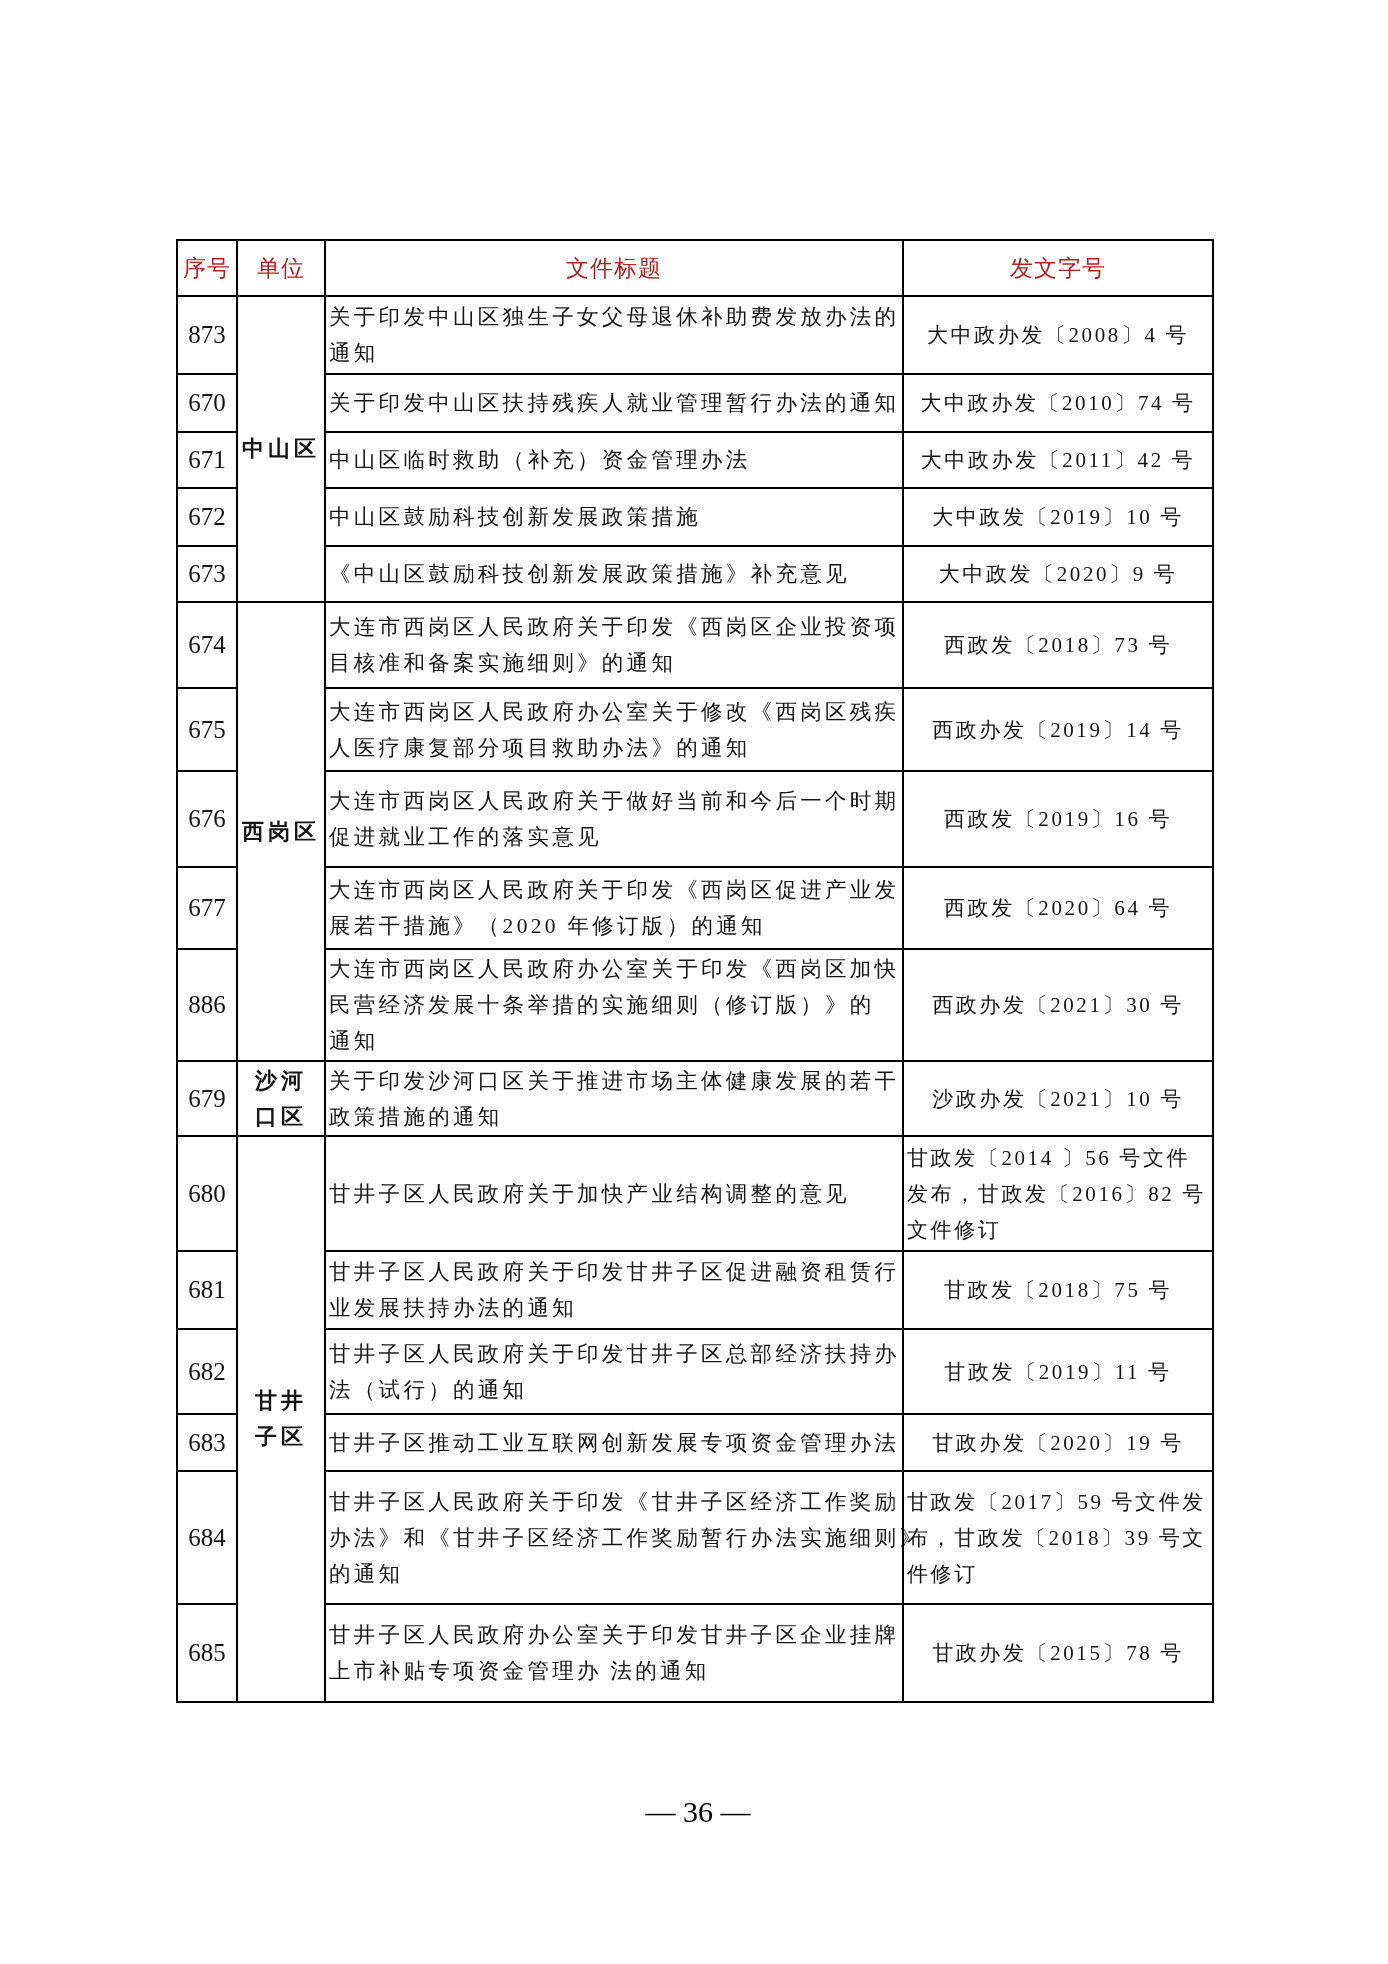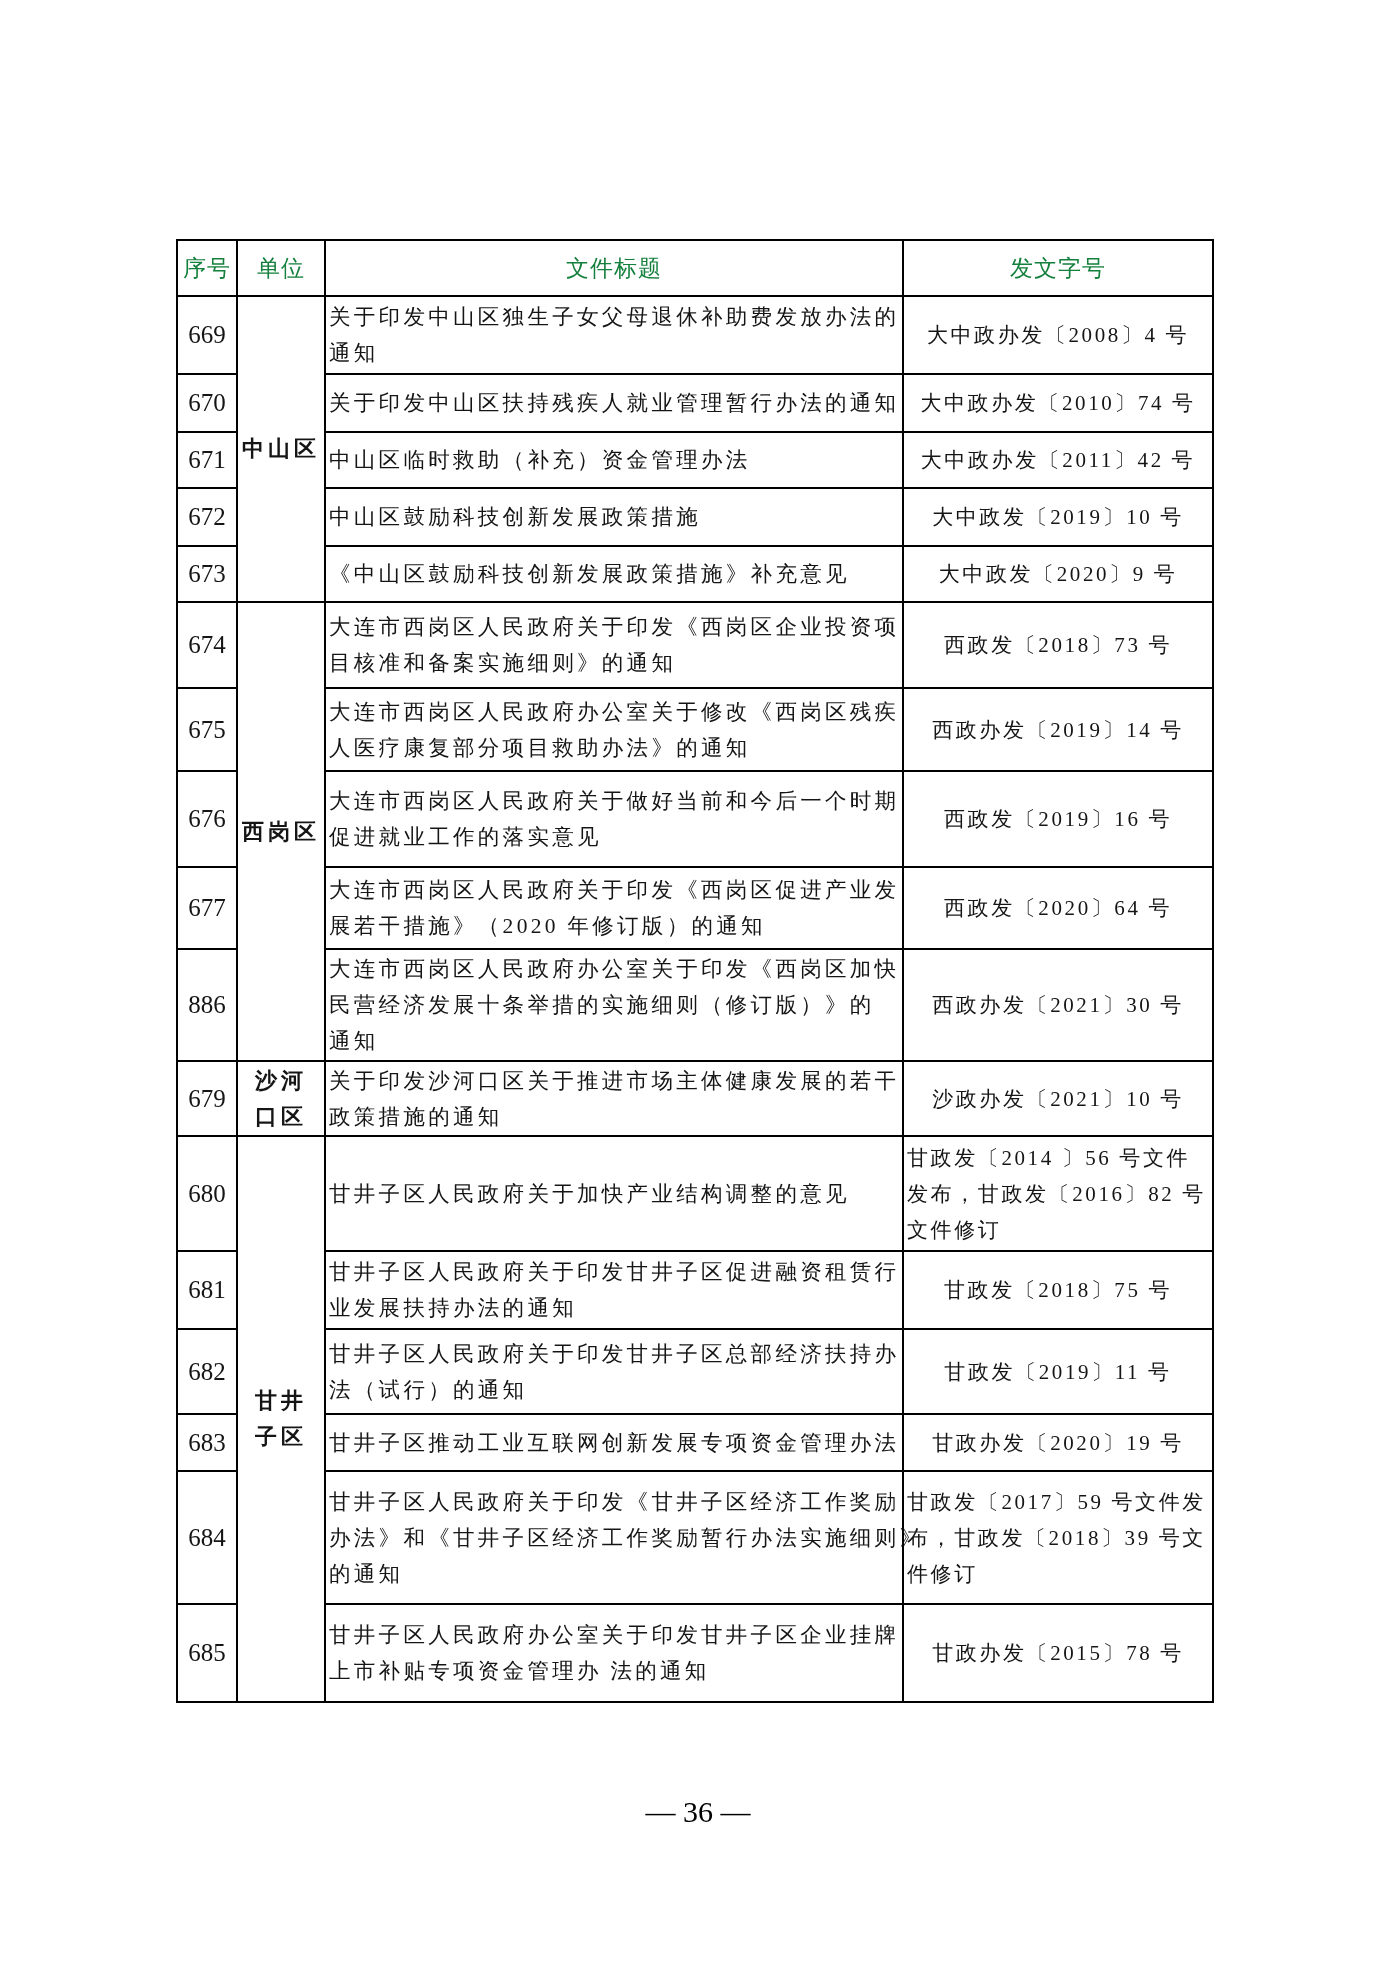--- a/index.html
+++ b/index.html
@@ -27,21 +27,21 @@
     .doc-table td {
       border: 2px solid #000;
       padding: 0;
       vertical-align: middle;
       overflow: visible;
     }
     .doc-table th {
       font-family: "DejaVu Sans", "Liberation Sans", sans-serif;
       font-weight: normal;
       font-size: 23px;
-      color: #15803d;
+      color: #b91c1c;
       text-align: center;
       letter-spacing: 1px;
     }
     .seq-cell {
       text-align: center;
       font-family: "Liberation Serif", "DejaVu Serif", serif;
       font-size: 25px;
     }
     .unit-cell {
       text-align: center;
@@ -97,21 +97,21 @@
   <thead>
     <tr style="height:56px">
       <th>序号</th>
       <th>单位</th>
       <th>文件标题</th>
       <th>发文字号</th>
     </tr>
   </thead>
   <tbody id="table-body">
       <tr style="height: 78px;">
-        <td class="seq-cell">669</td>
+        <td class="seq-cell">873</td>
         <td class="unit-cell" rowspan="5">
           <span class="line">中山区</span>
         </td>
         <td class="title-cell">
           <span class="line">关于印发中山区独生子女父母退休补助费发放办法的</span>
           <span class="line">通知</span>
         </td>
         <td class="doc-cell">
           <span class="line">大中政办发〔2008〕4 号</span>
         </td>

